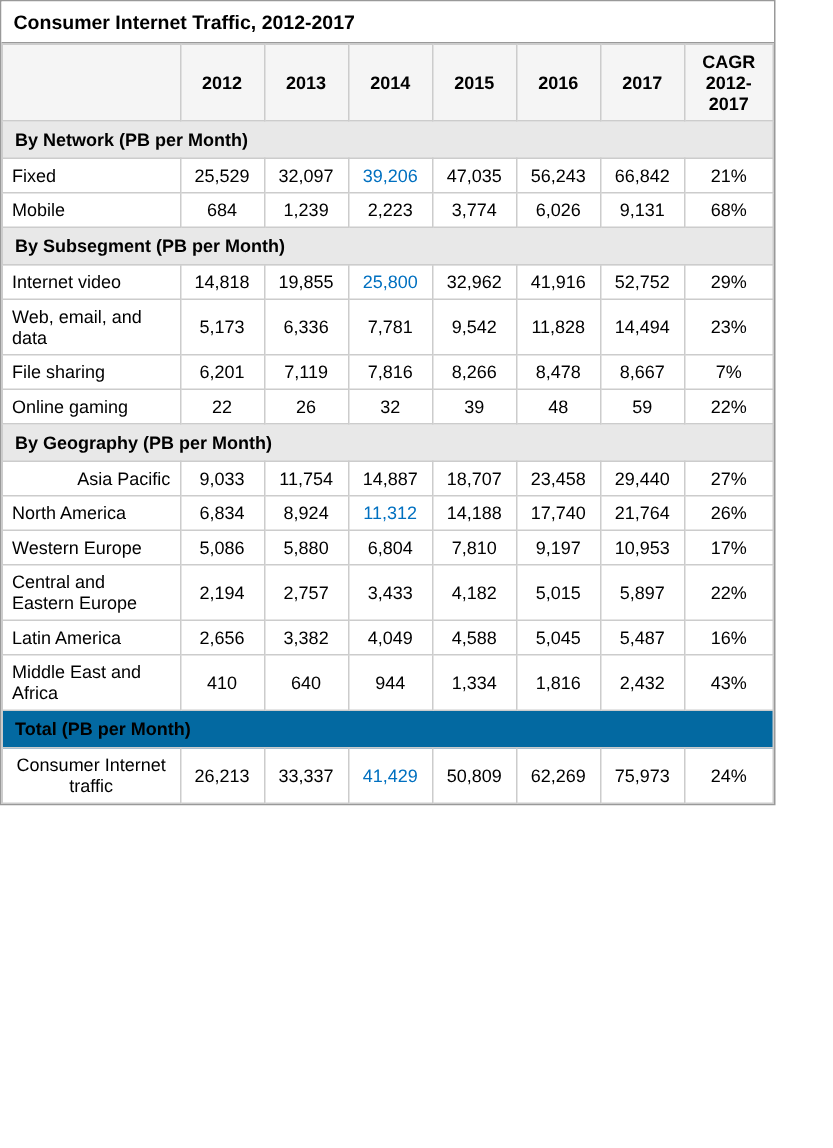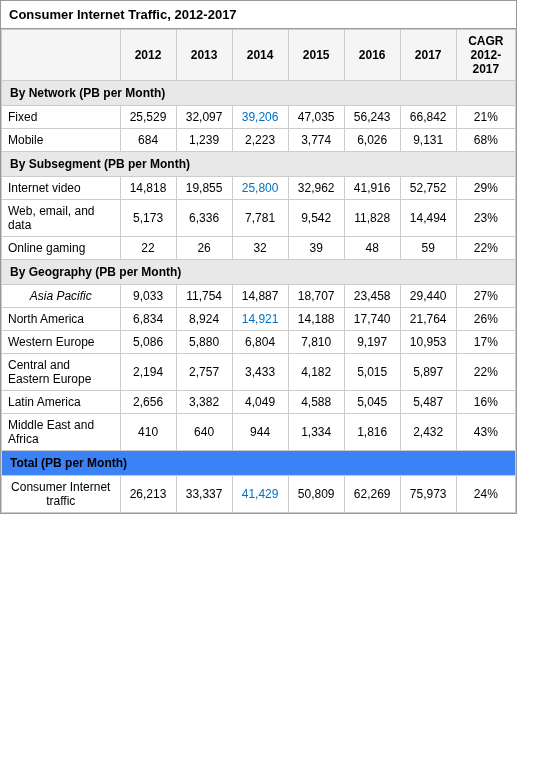--- a/index.html
+++ b/index.html
@@ -107,47 +107,57 @@
           <td style="text-align: left;">Web, email, and data</td>
           <td>5,173</td>
           <td>6,336</td>
           <td>7,781</td>
           <td>9,542</td>
           <td>11,828</td>
           <td>14,494</td>
           <td>23%</td>
         </tr>
         <tr>
+          <td style="text-align: left;">File sharing</td>
+          <td>6,201</td>
+          <td>7,119</td>
+          <td>7,816</td>
+          <td>8,266</td>
+          <td>8,478</td>
+          <td>8,667</td>
+          <td>7%</td>
+        </tr>
+        <tr>
           <td style="text-align: left;">Online gaming</td>
           <td>22</td>
           <td>26</td>
           <td>32</td>
           <td>39</td>
           <td>48</td>
           <td>59</td>
           <td>22%</td>
         </tr>
         <tr>
           <td colspan="8" style="background: rgb(232, 232, 232); font-weight: bold; text-align: left; padding: 5px 8px; border-top: 1px solid rgb(153, 153, 153);">By Geography (PB per Month)</td>
         </tr>
         <tr>
-          <td style="text-align: center; font-style: italic;">Asia Pacific</td>
+          <td style="text-align: right;">Asia Pacific</td>
           <td>9,033</td>
           <td>11,754</td>
           <td>14,887</td>
           <td>18,707</td>
           <td>23,458</td>
           <td>29,440</td>
           <td>27%</td>
         </tr>
         <tr>
           <td style="text-align: left;">North America</td>
           <td>6,834</td>
           <td>8,924</td>
-          <td style="color: rgb(0, 112, 192);">14,921</td>
+          <td style="color: rgb(0, 112, 192);">11,312</td>
           <td>14,188</td>
           <td>17,740</td>
           <td>21,764</td>
           <td>26%</td>
         </tr>
         <tr>
           <td style="text-align: left;">Western Europe</td>
           <td>5,086</td>
           <td>5,880</td>
           <td>6,804</td>
@@ -180,21 +190,21 @@
           <td style="text-align: left;">Middle East and Africa</td>
           <td>410</td>
           <td>640</td>
           <td>944</td>
           <td>1,334</td>
           <td>1,816</td>
           <td>2,432</td>
           <td>43%</td>
         </tr>
         <tr>
-          <td colspan="8" style="background: #3b82f6; font-weight: bold; text-align: left; padding: 5px 8px; border-top: 1px solid rgb(153, 153, 153);">Total (PB per Month)</td>
+          <td colspan="8" style="background: #0369a1; font-weight: bold; text-align: left; padding: 5px 8px; border-top: 1px solid rgb(153, 153, 153);">Total (PB per Month)</td>
         </tr>
         <tr>
           <td style="text-align: center;">Consumer Internet traffic</td>
           <td>26,213</td>
           <td>33,337</td>
           <td style="color: rgb(0, 112, 192); margin-left: 16px;">41,429</td>
           <td>50,809</td>
           <td>62,269</td>
           <td>75,973</td>
           <td>24%</td>

